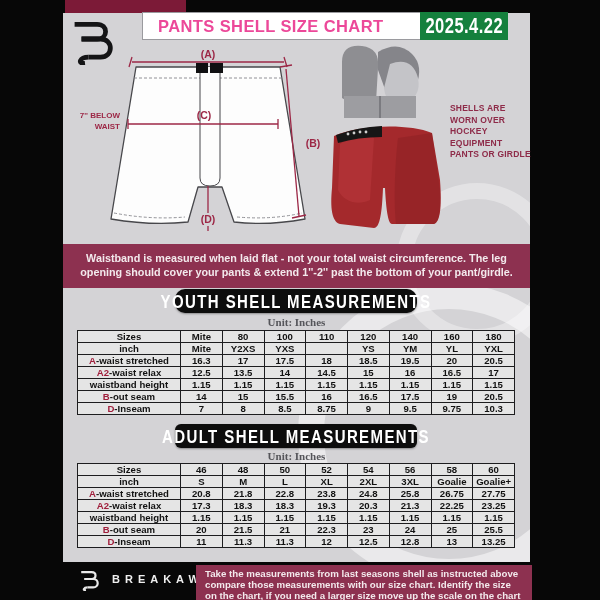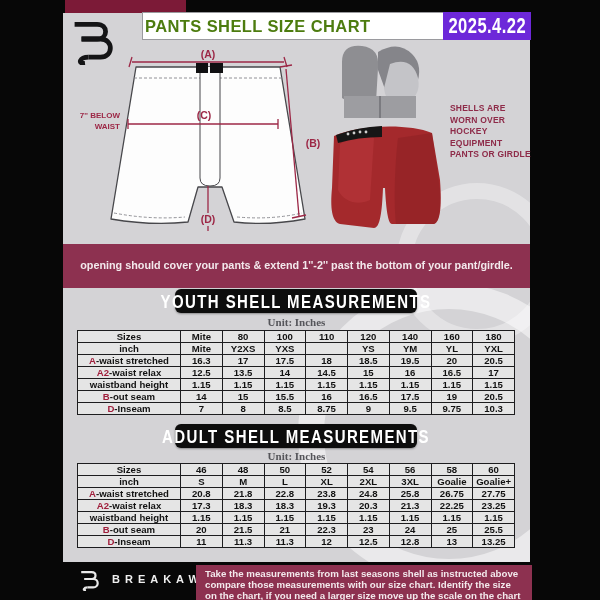--- a/index.html
+++ b/index.html
@@ -10,22 +10,22 @@
   .page{position:absolute;left:63px;top:13px;width:467px;height:549px;background:#d4d3d6;overflow:hidden;}
   .wm-ring{position:absolute;border-radius:50%;}
   .wm1{right:-70px;top:270px;width:250px;height:250px;border:26px solid rgba(255,255,255,.5);}
   .wm2{right:-28px;top:170px;width:130px;height:130px;border:16px solid rgba(255,255,255,.35);}
   .top-accent{position:absolute;left:65px;top:0;width:121px;height:13px;background:#7c1a37;}
 
   
   .logo{position:absolute;left:72px;top:13px;width:52px;height:52px;}
   .title-box{position:absolute;left:142px;top:12px;width:302px;height:28px;background:#ffffff;
              border:1px solid #9a9a9e;box-sizing:border-box;display:flex;align-items:center;}
-  .title-box span{padding-left:2px;font-size:16.5px;font-weight:600;color:#4d7c0f;letter-spacing:.4px;}
-  .date-box{position:absolute;left:443px;top:12px;width:88px;height:28px;background:#6d28d9;
+  .title-box span{padding-left:15px;font-size:16.5px;font-weight:600;color:#ec4899;letter-spacing:.4px;}
+  .date-box{position:absolute;left:420px;top:12px;width:88px;height:28px;background:#15803d;
             display:flex;align-items:center;justify-content:center;}
   .date-box span{color:#fff;font-size:18px;font-weight:700;letter-spacing:.5px;
                  display:inline-block;transform:scale(.92,1.2);}
 
   
   .diagram{position:absolute;left:80px;top:48px;}
   .photo{position:absolute;left:328px;top:40px;}
   .photo-note{position:absolute;left:450px;top:96px;width:82px;font-size:8.5px;font-weight:700;
               color:#8e2b49;line-height:11.5px;letter-spacing:.2px;margin-top:7px;}
 
@@ -141,24 +141,25 @@
       <path d="M8 95 Q30 87 54 86 L54 97 Q30 97 10 103 Z" fill="#161616"></path>
       <circle cx="20" cy="94" r="1.4" fill="#cfcfcf"></circle>
         <circle cx="26" cy="93" r="1.4" fill="#cfcfcf"></circle>
       <circle cx="32" cy="92" r="1.4" fill="#cfcfcf"></circle>
         <circle cx="38" cy="92" r="1.4" fill="#cfcfcf"></circle>
     </g>
   </svg>
   <div class="photo-note">SHELLS ARE WORN OVER HOCKEY EQUIPMENT PANTS OR GIRDLE</div>
 
   <div class="banner">
+    <span>Waistband is measured when laid flat - not your total waist circumference. The leg</span>
     <span>opening should cover your pants &amp; extend 1''-2'' past the bottom of your pant/girdle.</span>
   </div>
 
-  <div class="sec-box" style="top:289px;">
+  <div class="sec-box" style="top:289px;border-radius:10px;">
     <span>YOUTH SHELL MEASUREMENTS</span>
   </div>
   <div class="unit" style="top:316px;">Unit: Inches</div>
   <table class="size-table" style="top:330px;">
     <colgroup>
         <col class="c-label">
         <col span="8">
       </colgroup>
     <tbody>
         <tr class="hdr">

